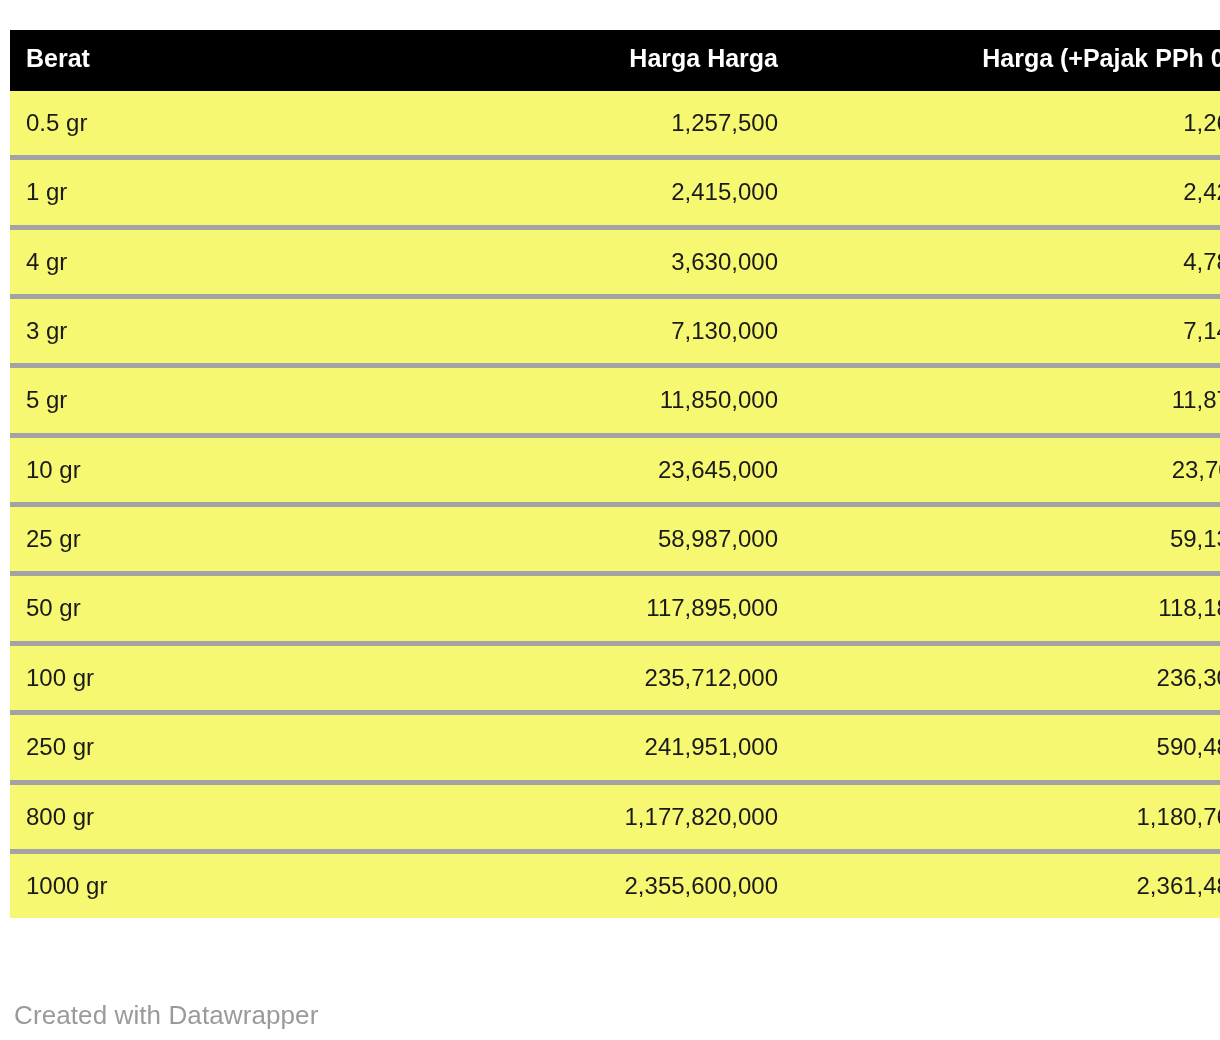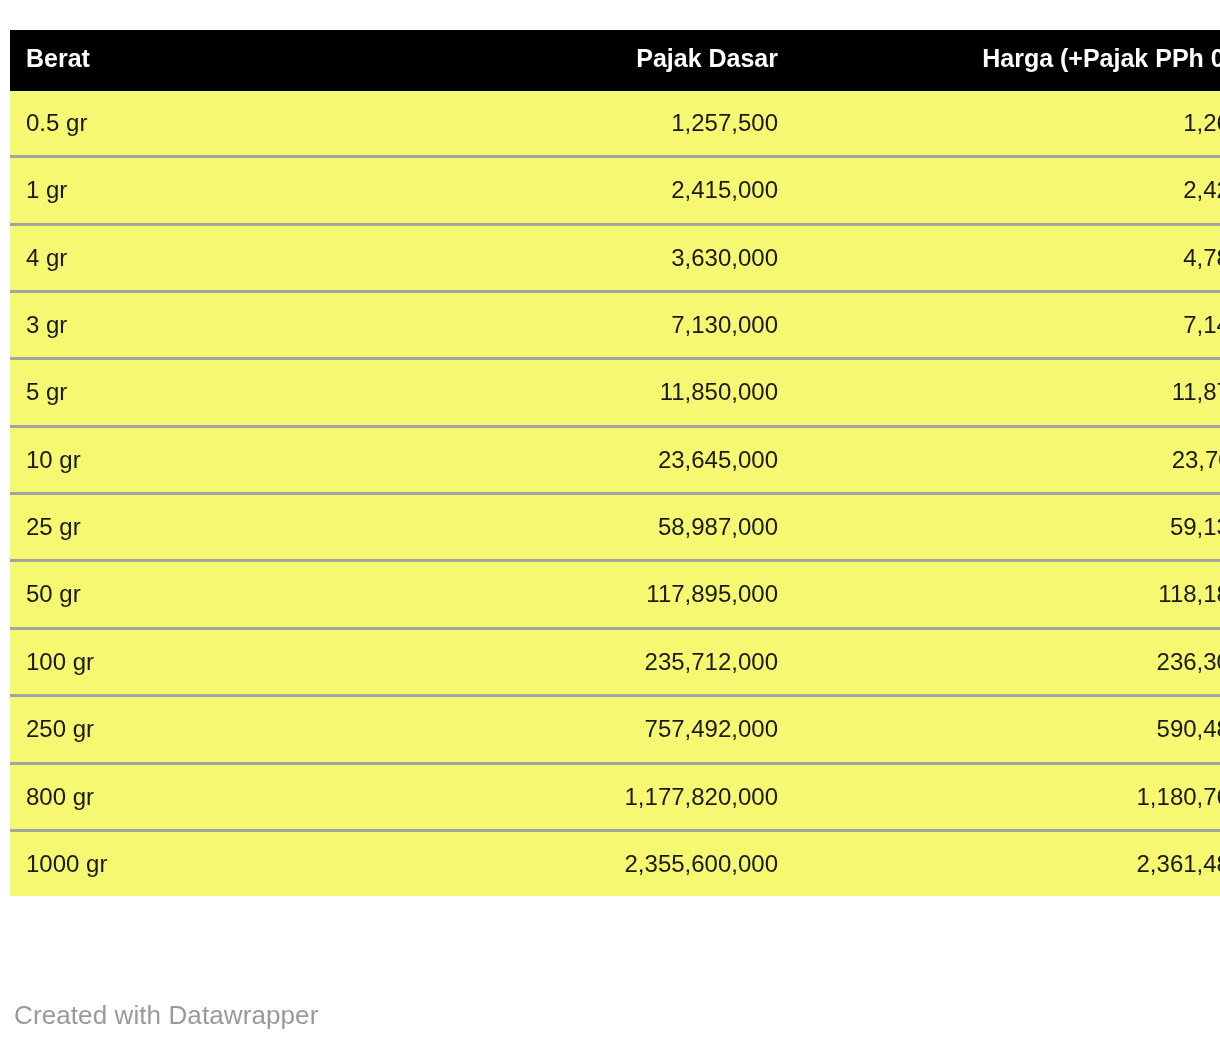--- a/index.html
+++ b/index.html
@@ -56,21 +56,21 @@
     text-align: right;
     width: 480px;
   }
   table.datatable tbody tr {
     background: #f7f871;
   }
   table.datatable tbody td {
     font-size: 24px;
     color: #1a1a1a;
     padding: 19px 16px 19px 16px;
-    border-bottom: 3px solid #a3a3a3;
+    border-bottom: 5px solid #a3a3a3;
     line-height: 1.1;
   }
   table.datatable tbody tr:last-child td {
     border-bottom: none;
   }
   td.c-berat { text-align: left; }
   td.c-dasar { text-align: right; }
   td.c-pajak { text-align: right; padding-right: 56px; }
   th.col-pajak { padding-right: 56px; }
 
@@ -86,21 +86,21 @@
 </head>
 <body>
 
 <div class="page">
 
   <div class="table-wrap">
     <table class="datatable">
       <thead>
         <tr>
           <th class="col-berat">Berat</th>
-          <th class="col-dasar">Pajak Dasar</th>
+          <th class="col-dasar">Harga Harga</th>
           <th class="col-pajak">Harga (+Pajak PPh 0.25%)</th>
         </tr>
       </thead>
       <tbody>
         <tr>
           <td class="c-berat">0.5 gr</td>
           <td class="c-dasar">1,257,500</td>
           <td class="c-pajak">1,260,644</td>
         </tr>
         <tr>
@@ -138,21 +138,21 @@
           <td class="c-dasar">117,895,000</td>
           <td class="c-pajak">118,189,738</td>
         </tr>
         <tr>
           <td class="c-berat">100 gr</td>
           <td class="c-dasar">235,712,000</td>
           <td class="c-pajak">236,301,280</td>
         </tr>
         <tr>
           <td class="c-berat">250 gr</td>
-          <td class="c-dasar">757,492,000</td>
+          <td class="c-dasar">241,951,000</td>
           <td class="c-pajak">590,487,538</td>
         </tr>
         <tr>
           <td class="c-berat">800 gr</td>
           <td class="c-dasar">1,177,820,000</td>
           <td class="c-pajak">1,180,764,550</td>
         </tr>
         <tr>
           <td class="c-berat">1000 gr</td>
           <td class="c-dasar">2,355,600,000</td>

